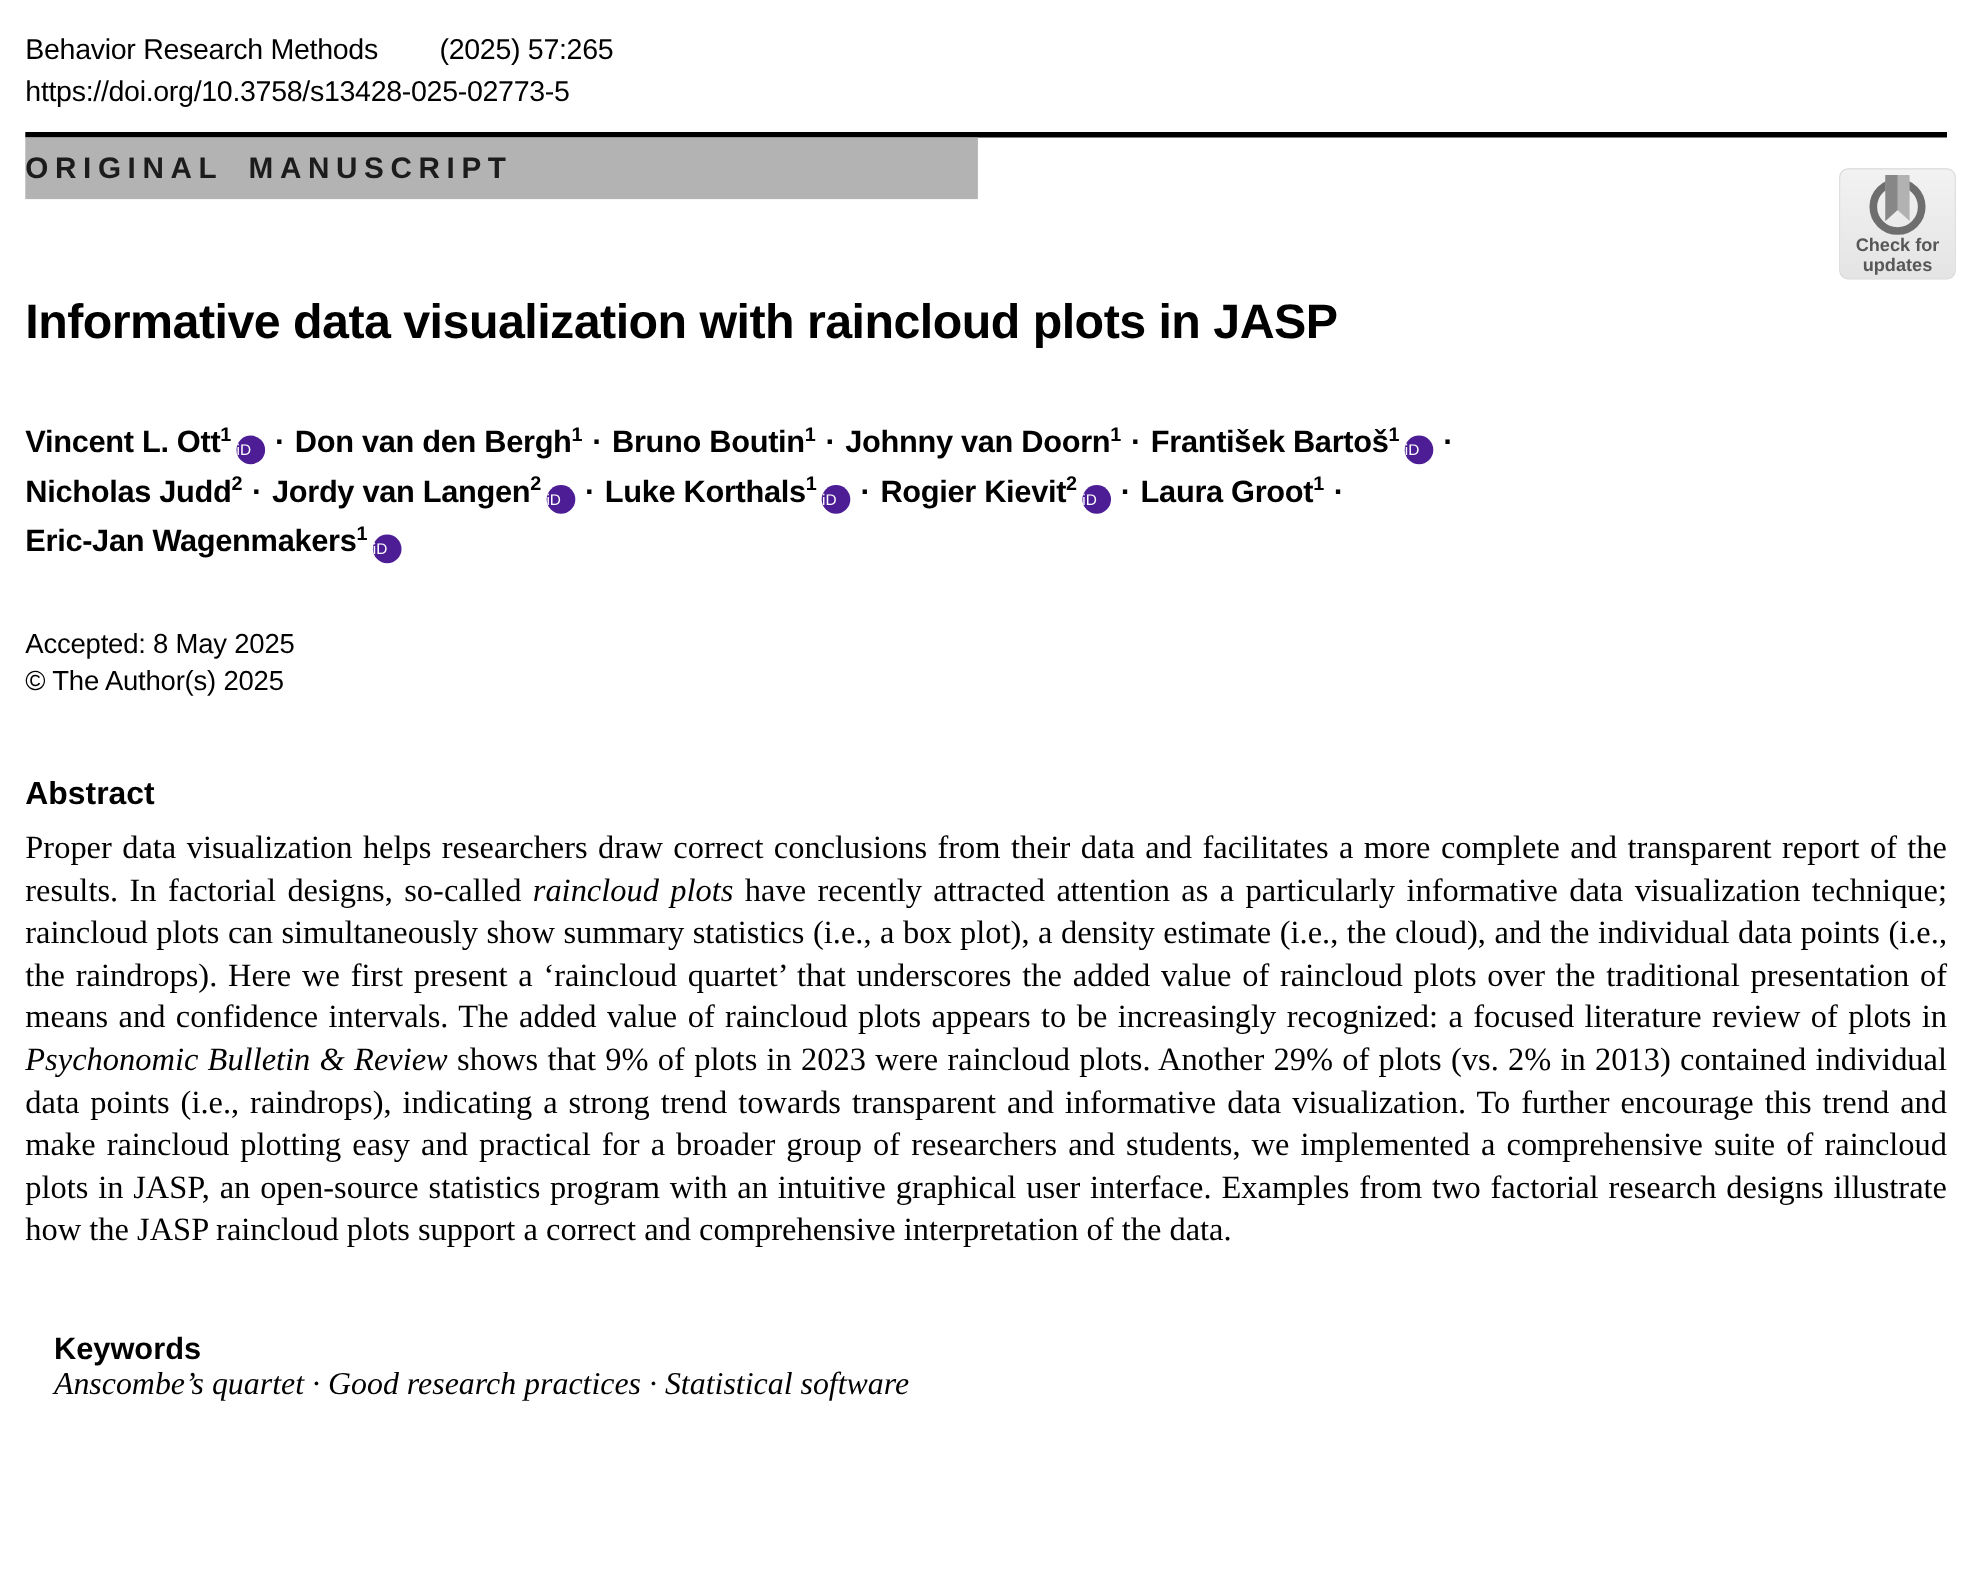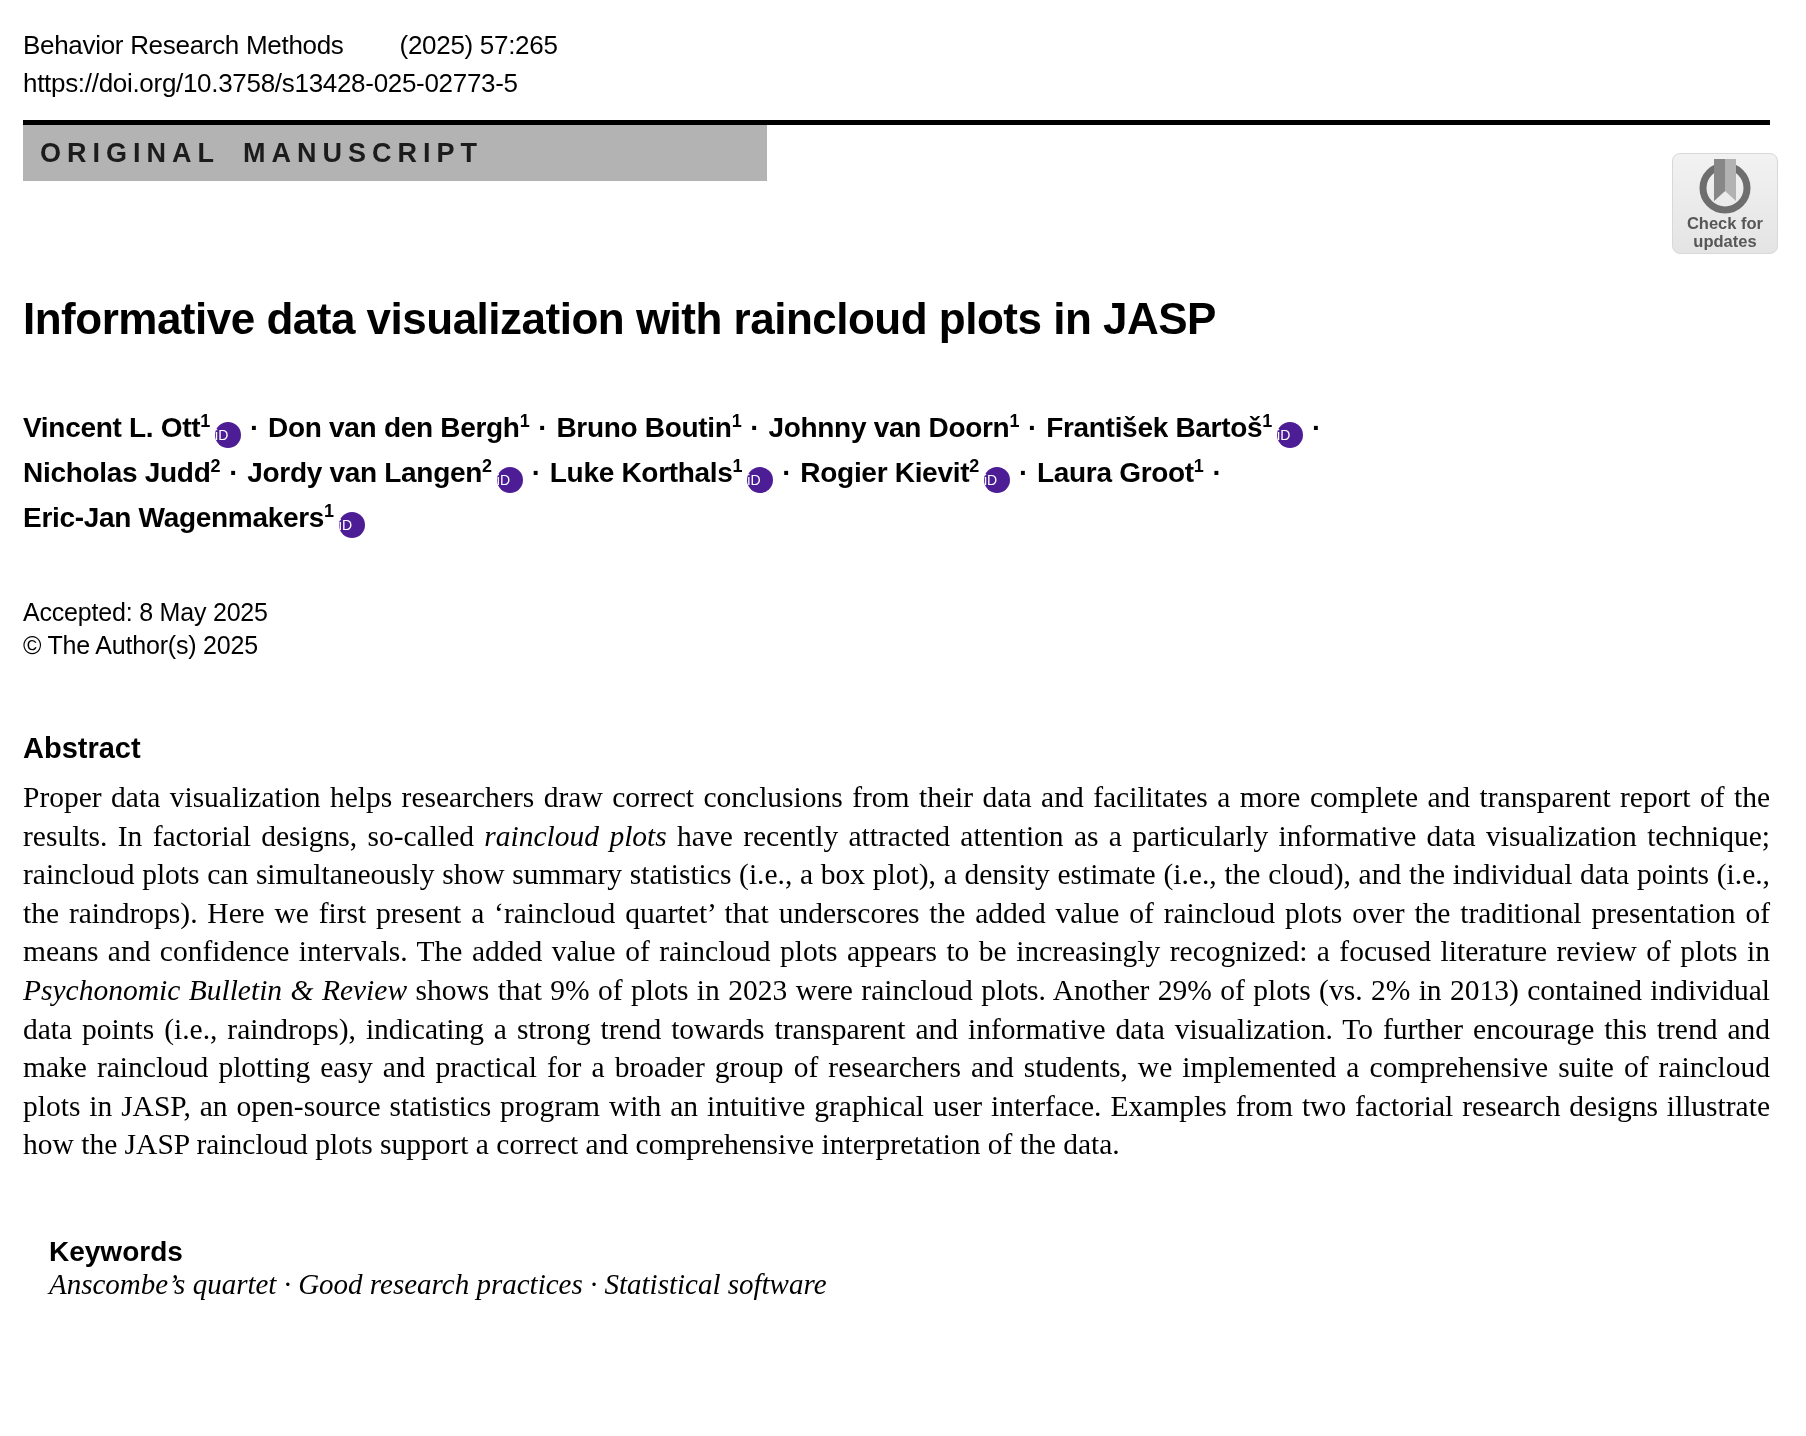--- a/index.html
+++ b/index.html
@@ -20,22 +20,22 @@
   .journal-line {
     display: flex; align-items: flex-end;
     font-size: 26px; letter-spacing: -0.3px;
   }
   .journal-citation { margin-left: 56px; }
   .doi-line { font-size: 26px; margin-top: 7px; letter-spacing: -0.3px; }
   .rule {
     margin-top: 21px; height: 5px; background: #000; width: 100%;
   }
   .banner {
-    width: 744px; height: 56px; background: #b3b3b3;
-    display: flex; align-items: center; padding-left: 17px;
+    width: 866px; height: 56px; background: #b3b3b3;
+    display: flex; align-items: center; 
   }
   .banner-label {
     font-size: 27px; font-weight: 700; color: #1c1c1c;
     letter-spacing: 6px; word-spacing: 10px;
   }
   
   .check-badge {
     position: absolute; top: 153px; right: 28px;
     width: 106px; height: 101px;
     background: linear-gradient(#f2f2f2, #e4e4e4);
@@ -43,21 +43,21 @@
     display: flex; flex-direction: column; align-items: center;
     cursor: pointer;
   }
   .check-badge svg { display: block; margin-top: 2px; }
   .check-text {
     font-size: 16.5px; line-height: 18px; color: #575757;
     text-align: center; margin-top: -2px; font-weight: bold;
   }
   
   .title {
-    margin-top: 112px;
+    margin-top: 86px;
     font-size: 44px; font-weight: 700; letter-spacing: -0.5px;
     line-height: 52px;
   }
   .authors {
     margin-top: 60px;
     font-size: 28px; font-weight: 700; letter-spacing: -0.3px;
     line-height: 45px;
   }
   .authors sup { font-size: 18px; vertical-align: super; line-height: 0; }
   .sep { font-weight: 700; margin: 0 9px; }

